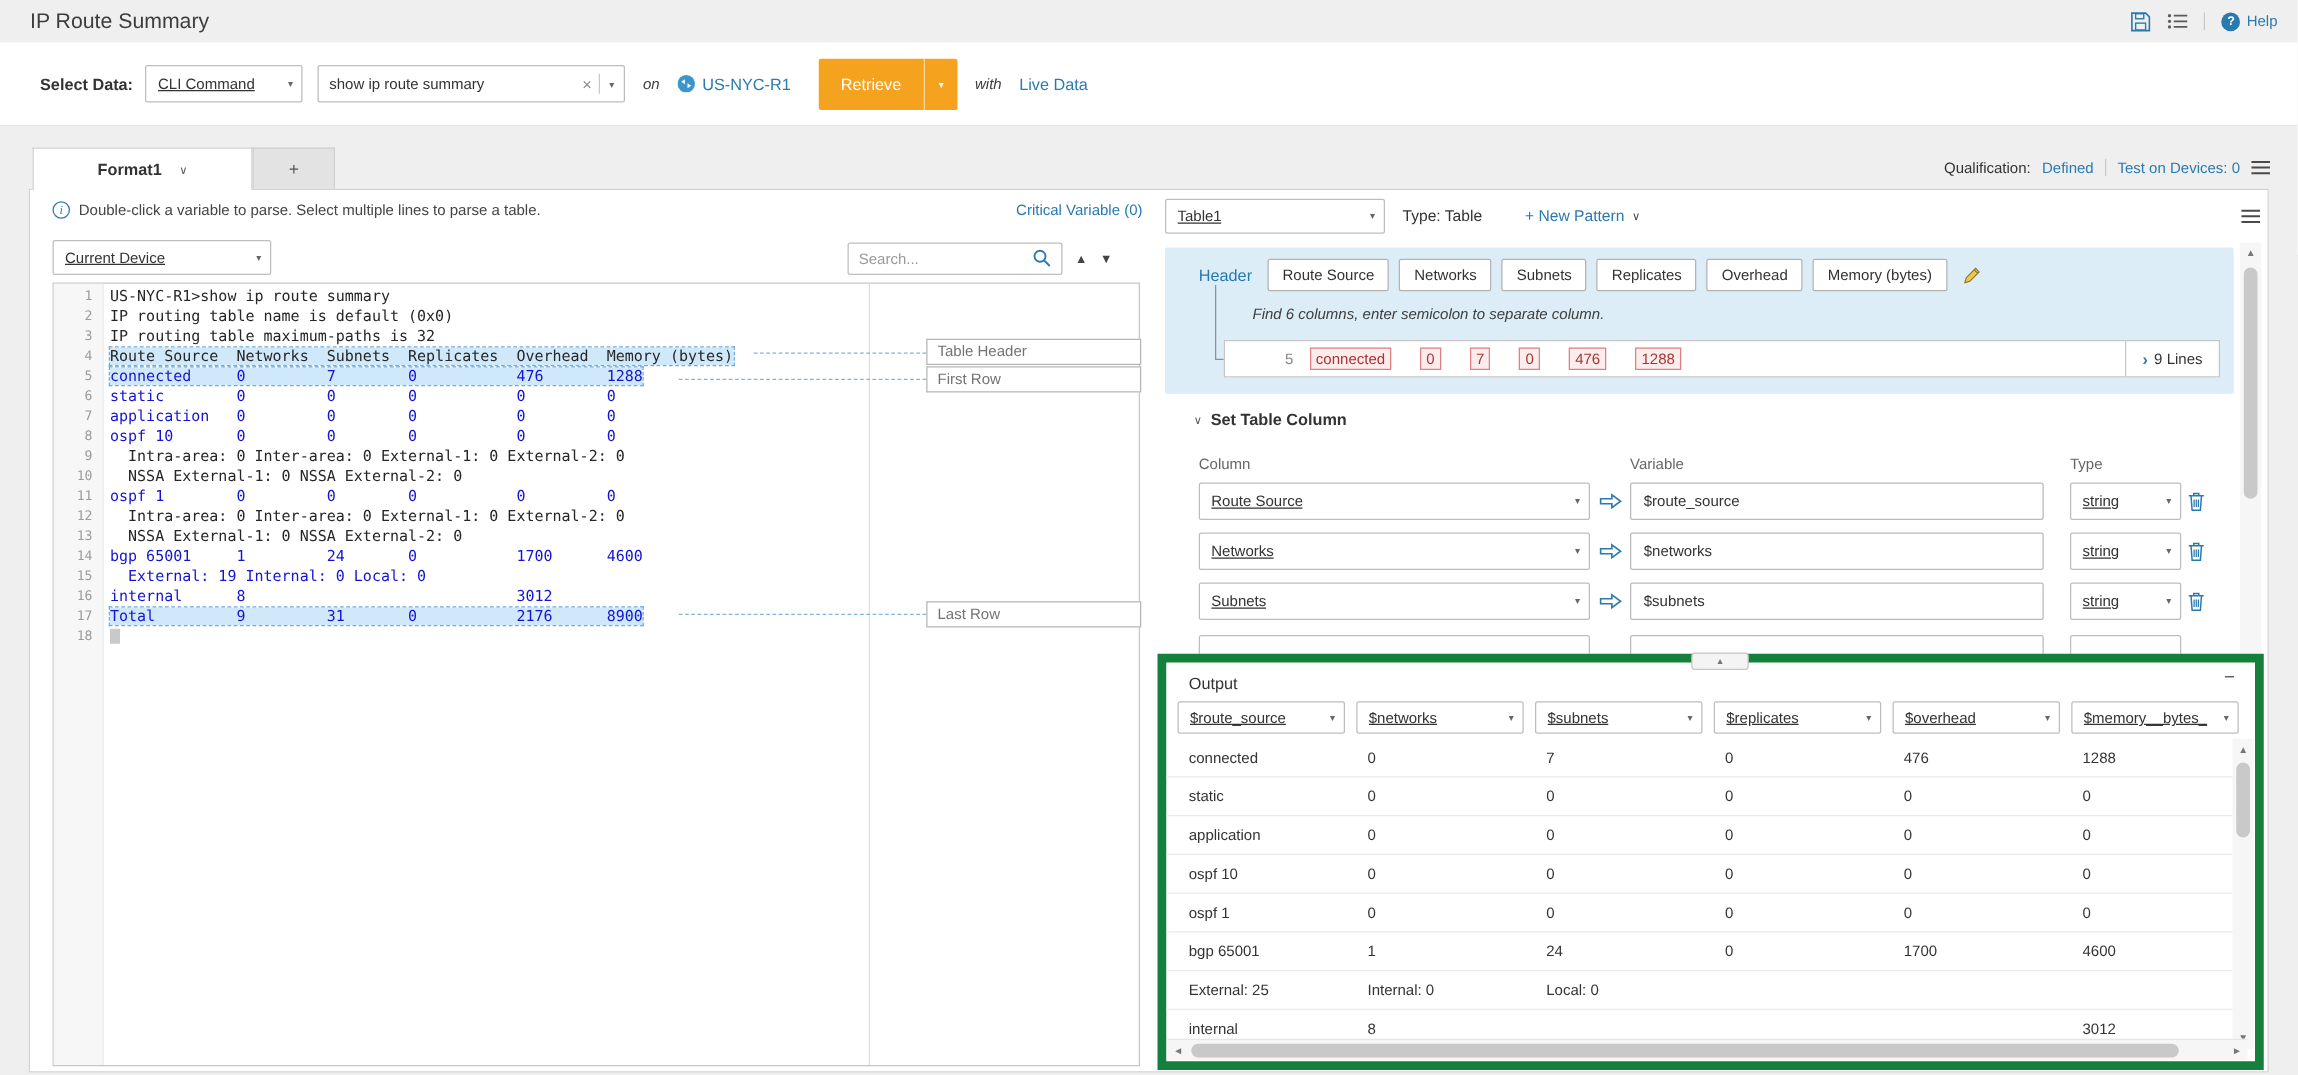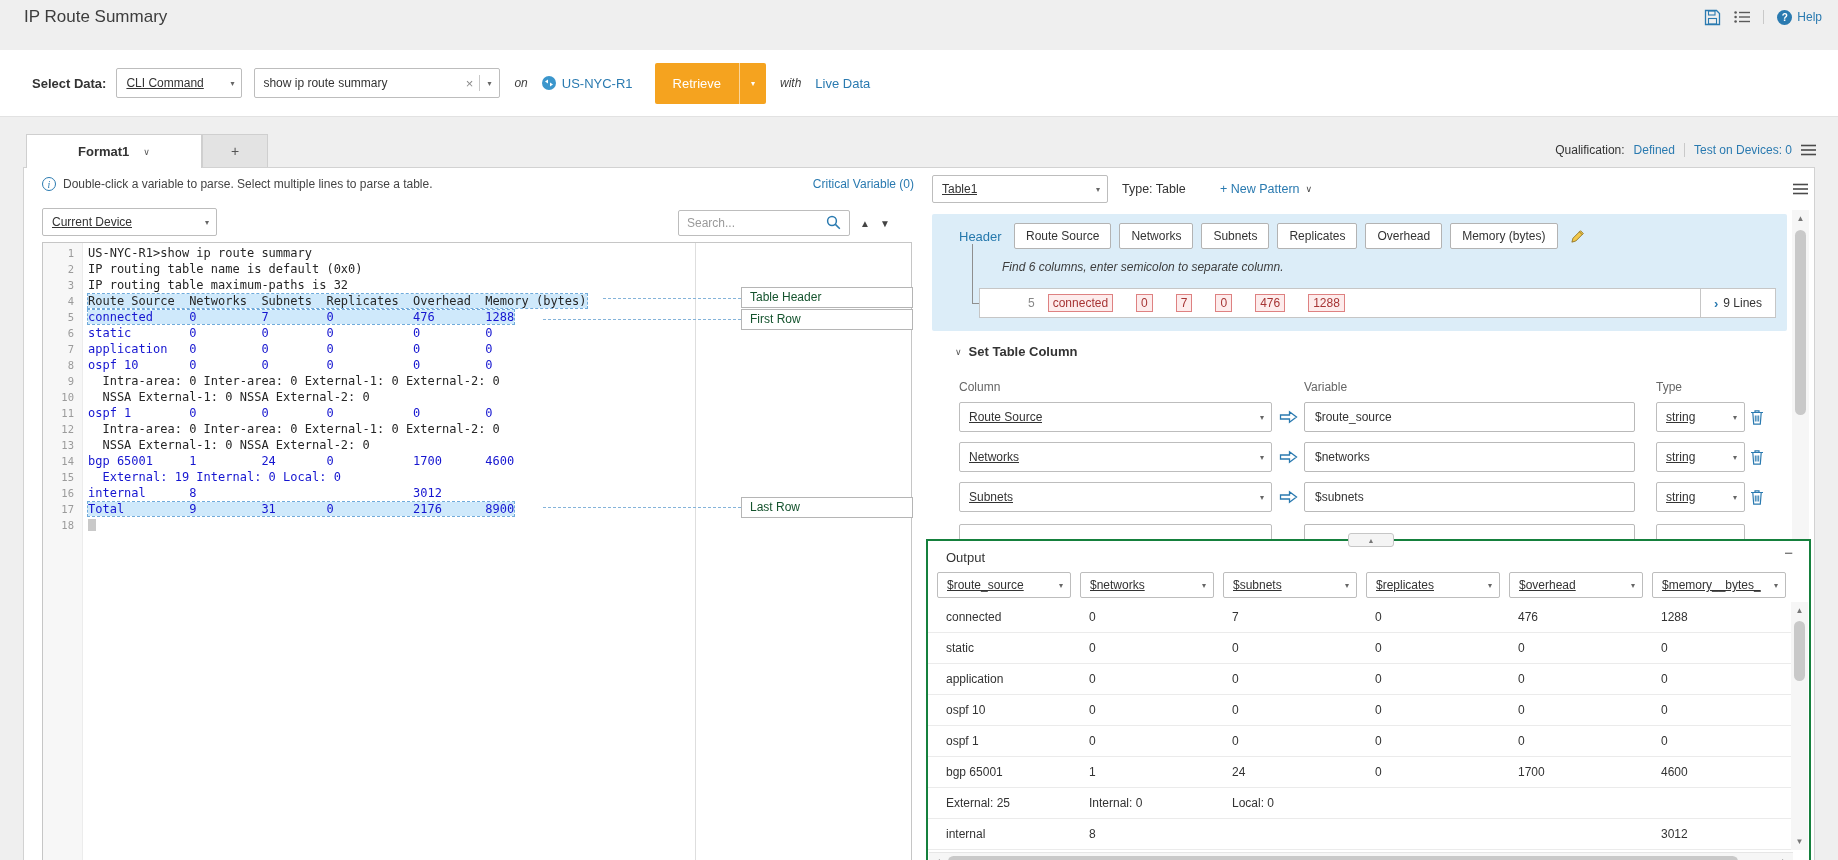--- a/index.html
+++ b/index.html
@@ -10,21 +10,21 @@
   
   .titlebar { height:34px; display:flex; align-items:center; padding:0 16px 0 24px; }
   .page-title { font-size:17px; color:#3d3d3d; }
   .title-icons { margin-left:auto; display:flex; align-items:center; gap:13px; }
   .icon-btn { cursor:pointer; display:flex; align-items:center; }
   .vsep { width:1px; height:14px; background:#c9c9c9; }
   .help { display:flex; align-items:center; gap:5px; color:#2a7ab0; font-size:12px; cursor:pointer; }
   .help-badge { width:15px; height:15px; border-radius:50%; background:#2a7ab0; color:#fff; font-size:10px; font-weight:bold; display:flex; align-items:center; justify-content:center; }
 
   
-  .toolbar { height:67px; background:#fff; border-bottom:1px solid #e2e2e2; display:flex; align-items:center; padding:4px 32px;margin-top:16px; }
+  .toolbar { height:67px; background:#fff; border-bottom:1px solid #e2e2e2; display:flex; align-items:center; padding:4px 32px; }
   .tb-label { font-size:13px; font-weight:bold; color:#333; margin-right:10px; }
   .sel { position:relative; background:#fff; border:1px solid #bdbdbd; border-radius:2px; font-size:12px; color:#333; display:flex; align-items:center; padding:0 24px 0 9px; cursor:pointer; }
   .car { position:absolute; right:7px; top:50%; transform:translateY(-50%); font-size:8px; color:#666; }
   .sel-text { white-space:nowrap; overflow:hidden;text-decoration:underline; }
   .cli-select { width:126px; height:30px; margin-right:12px; }
   .cmd-box { width:246px; height:30px; border:1px solid #bdbdbd; border-radius:2px; background:#fff; display:flex; align-items:center; padding:0 8px; margin-right:14px; }
   .cmd-text { flex:1; font-size:12px; color:#333; white-space:nowrap; overflow:hidden; }
   .cmd-clear { color:#8a8a8a; font-size:13px; margin:0 6px; cursor:pointer; }
   .cmd-box .vsep { height:16px; }
   .cmd-caret { font-size:8px; color:#666; margin-left:7px; cursor:pointer; }
@@ -66,21 +66,21 @@
   .code-lines { position:absolute; left:0; top:2px; width:652px; }
   .code-line { display:flex; height:16px; line-height:16px; cursor:text; }
   .ln { width:40px; flex:none; text-align:right; padding-right:9px; font-family:"DejaVu Sans Mono",monospace; font-size:10.5px; color:#9b9b9b; }
   .lt { font-family:"DejaVu Sans Mono",monospace; font-size:12px; white-space:pre; padding-left:5px; }
   .lt.plain { color:#262626; }
   .lt.row { color:#1515d0; }
   .lt.header-selected .hl { color:#262626; }
   .lt.row-selected .hl { color:#1515d0; }
   .hl { background:#cfe9fb; outline:1px dashed #70abdb; }
   .cursor-block { display:inline-block; width:8px; height:12px; background:#c9c9c9; margin-top:2px; }
-  .anno { position:absolute; left:698px; width:172px; height:21px; background:#fff; border:1px solid #b5b5b5; font-size:12px; color:#14532d; line-height:19px; padding-left:8px; cursor:pointer; }
+  .anno { position:absolute; left:698px; width:172px; height:21px; background:#fff; border:1px solid #b5b5b5; font-size:12px; color:#737373; line-height:19px; padding-left:8px; cursor:pointer; }
   .anno-th { top:44px; } .anno-fr { top:66px; } .anno-lr { top:254px; }
   .connector { position:absolute; border-top:1px dashed #85b4da; height:0; }
   .conn-th { top:55px; left:560px; width:138px; }
   .conn-fr { top:76px; left:500px; width:198px; }
   .conn-lr { top:264px; left:500px; width:198px; }
 
   
   .rp-controls { position:absolute; left:908px; top:7px; width:879px; height:30px; }
   .table-sel { position:absolute; left:0; width:176px; height:28px; }
   .type-label { position:absolute; left:190px; top:7px; font-size:12.5px; color:#333; }
@@ -116,21 +116,21 @@
   .trash { position:absolute; left:791px; top:7px; cursor:pointer; display:flex; }
   .map-row.partial { position:absolute; left:935px; top:356px; margin:0; }
 
   .upper-scroll { position:absolute; left:1768px; top:42px; width:17px; height:329px; background:#f6f6f6; }
   .sb-btn { position:absolute; width:17px; height:17px; display:flex; align-items:center; justify-content:center; font-size:8px; color:#777; cursor:pointer; }
   .sb-up { top:0; left:0; } .sb-down { bottom:0; left:0; }
   .sb-thumb { position:absolute; background:#c9c9c9; border-radius:6px; }
   .uv-thumb { left:3px; top:20px; width:11px; height:185px; }
 
   
-  .output-panel { position:absolute; left:902px; top:371px; width:885px; height:333px; background:#fff; border:2px solid #15803d; z-index:5; }
+  .output-panel { position:absolute; left:902px; top:371px; width:885px; height:333px; background:#fff; border:7px solid #15803d; z-index:5; }
   .collapse-tab { position:absolute; left:420px; top:-8px; width:46px; height:14px; background:#f4f4f4; border:1px solid #c6c6c6; border-radius:3px; display:flex; align-items:center; justify-content:center; z-index:6; cursor:pointer; }
   .collapse-glyph { font-size:7px; color:#777; }
   .output-title { position:absolute; left:18px; top:9px; font-size:13px; color:#333; }
   .output-min { position:absolute; right:16px; top:3px; font-size:15px; color:#555; cursor:pointer; }
   .output-header { position:absolute; left:2px; top:31px; display:flex; gap:9px; padding-left:7px; }
   .out-sel { width:134px; height:26px; padding-right:20px; }
   .output-rows { position:absolute; left:0; top:61px; width:866px; }
   .out-row { display:grid; grid-template-columns:repeat(6,143px); height:31px; border-bottom:1px solid #ebebeb; }
   .out-cell { padding-left:18px; font-size:12px; color:#333; line-height:30px; white-space:nowrap; }
   .out-vscroll { position:absolute; right:1px; top:61px; width:17px; height:248px; background:#f6f6f6; }

